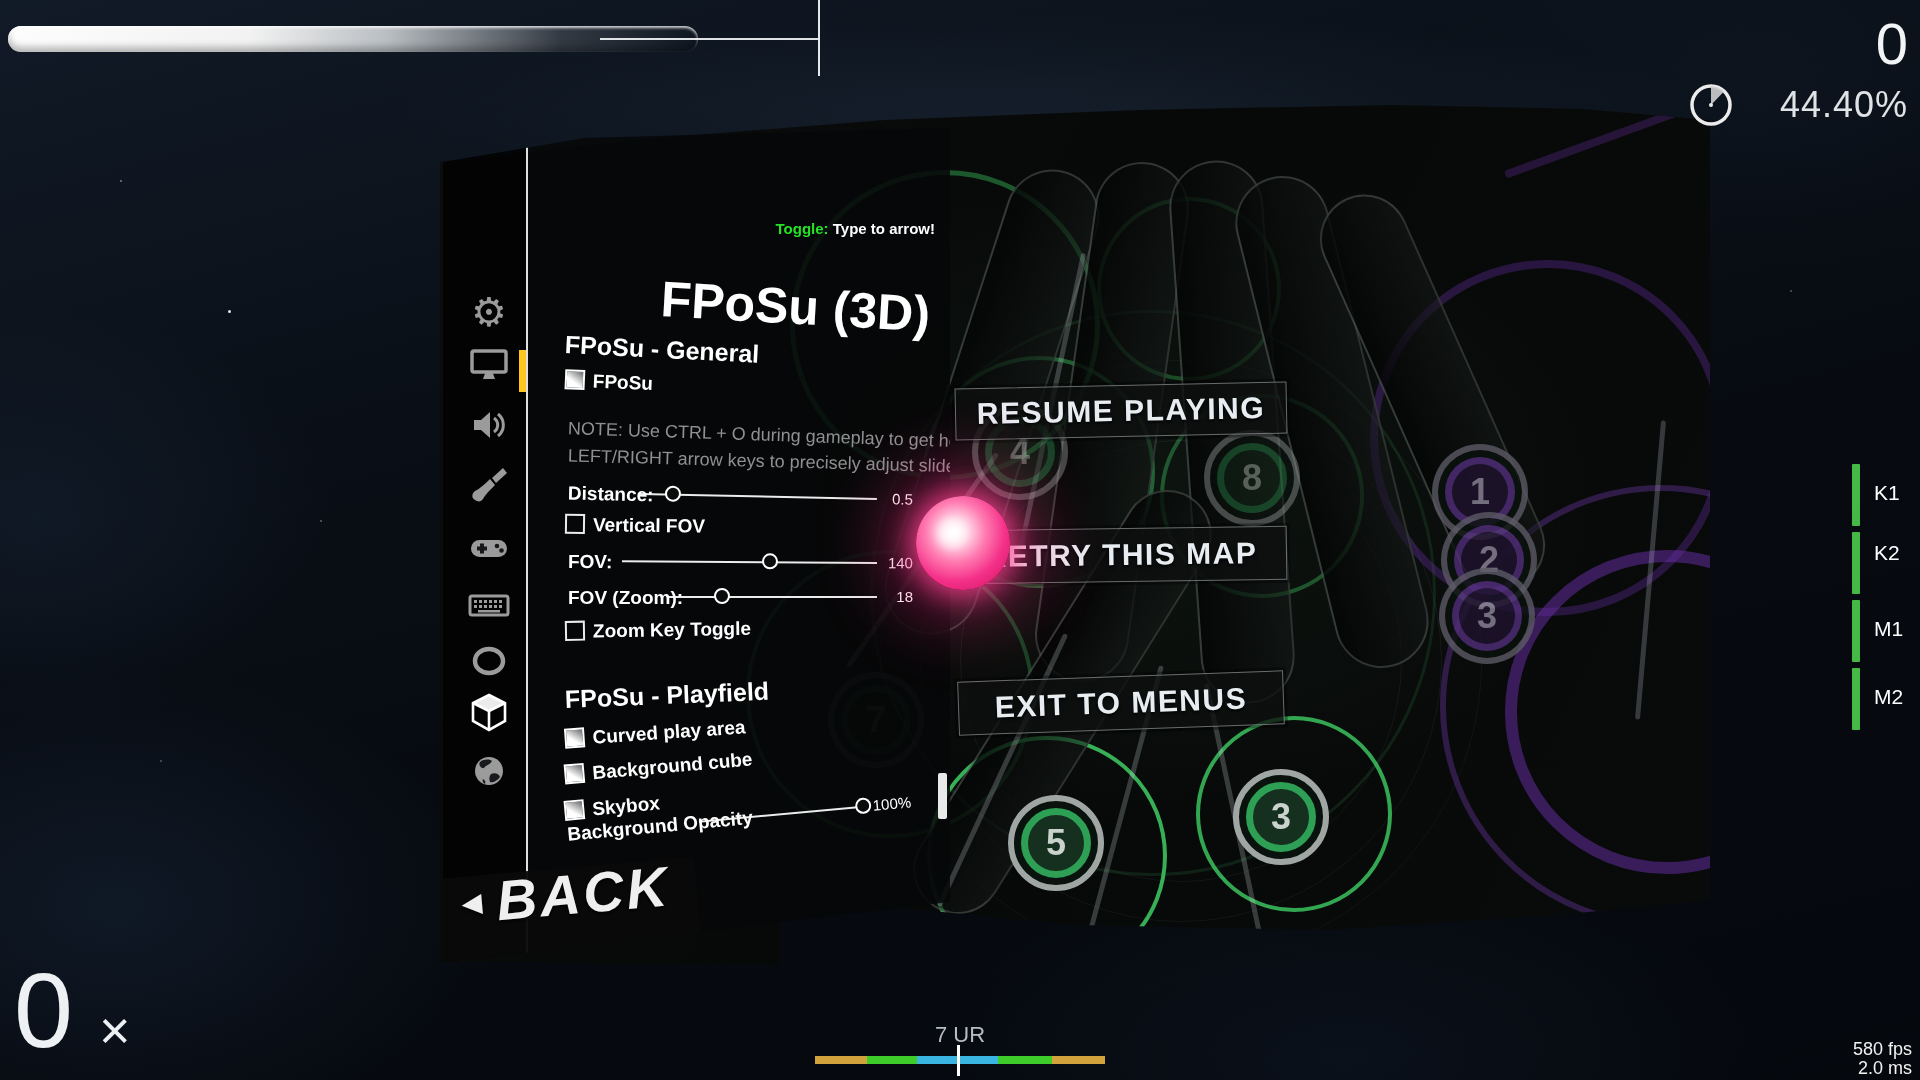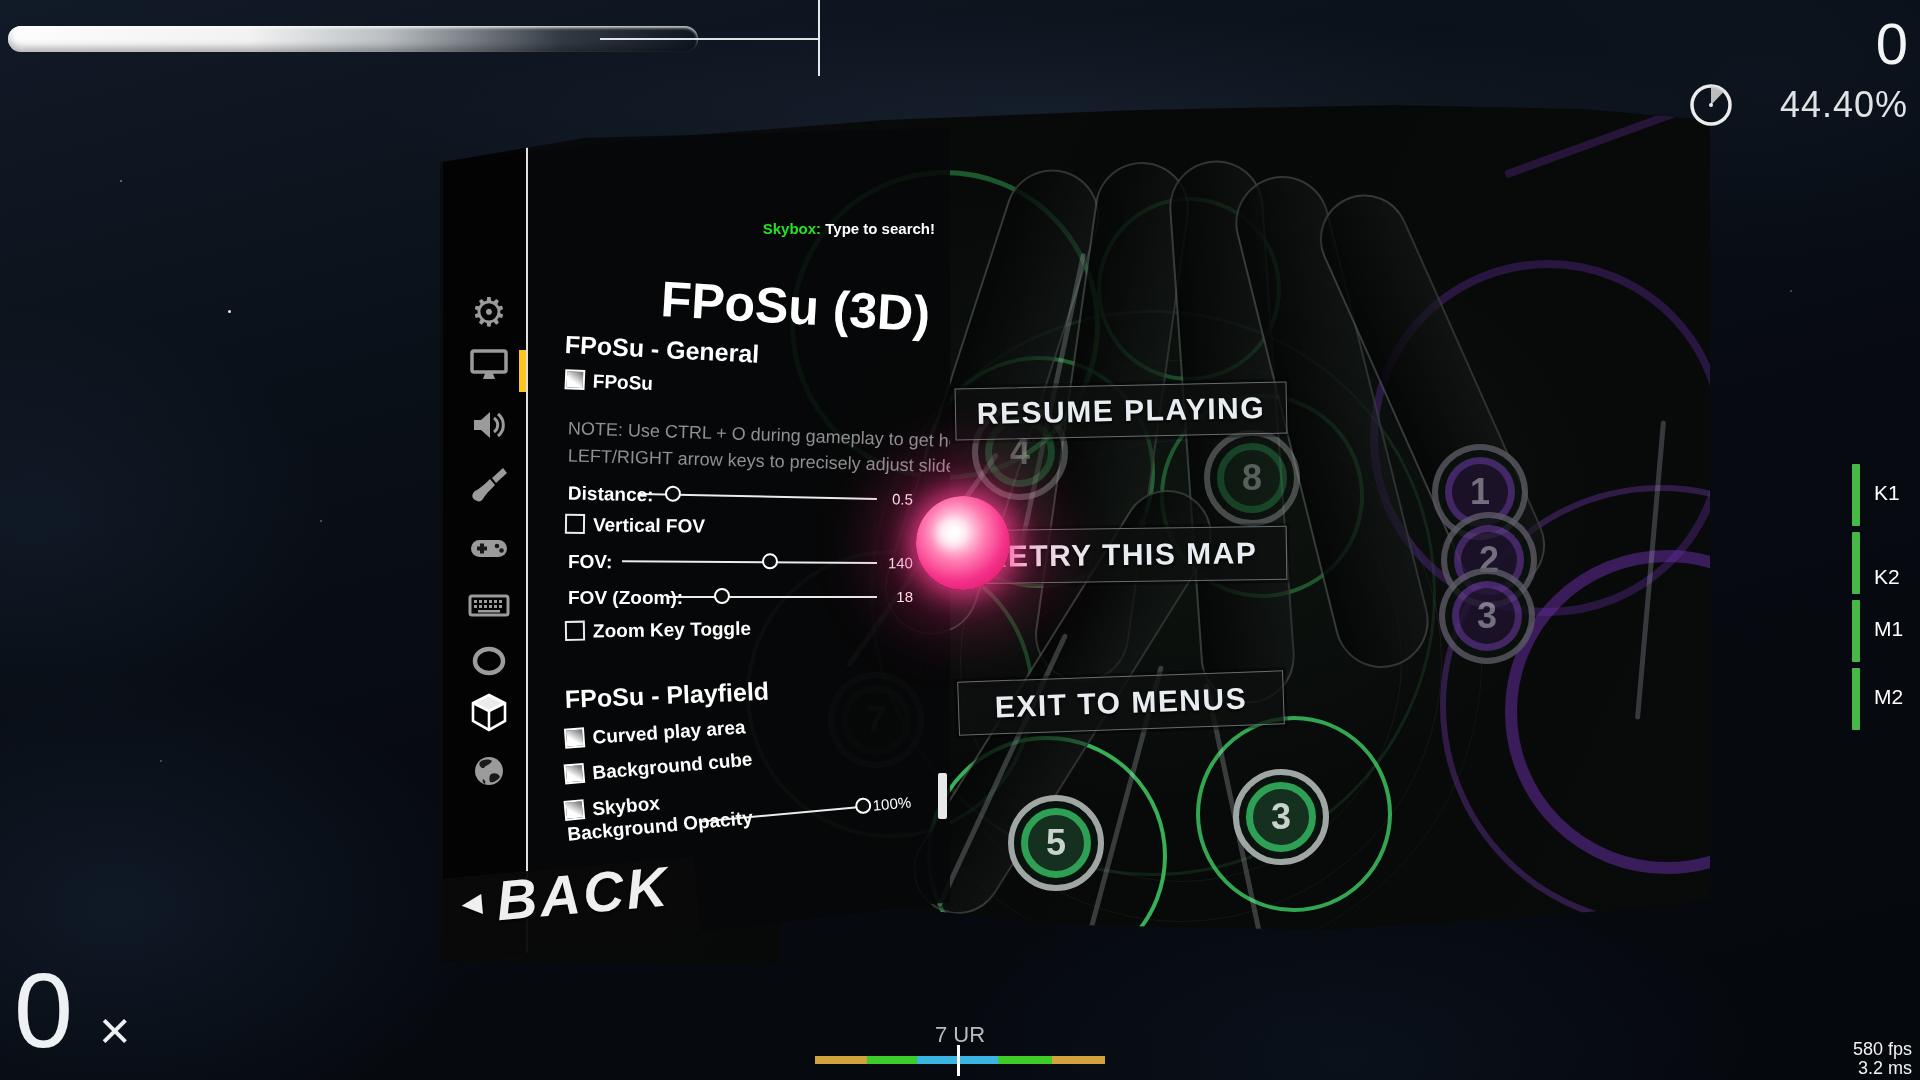--- a/index.html
+++ b/index.html
@@ -243,22 +243,22 @@
               <circle cx="22" cy="22" r="14" fill="#9b9b9b"></circle>
               <path d="M13 13 c4-3 9-3 12-1 c-2 4-6 4-8 7 c-3 1-6-3-4-6 z" fill="#181a1d"></path>
               <path d="M24 25 c4-2 8 0 9 3 c-3 4-7 6-10 5 c-1-3-1-6 1-8 z" fill="#181a1d"></path>
               <path d="M16 30 c2 1 3 3 2 5 c-2-1-3-3-2-5 z" fill="#181a1d"></path>
             </svg></span>
         </div>
       </div>
     <div id="divider"></div>
     <div id="scroll-ind"></div>
     <div id="search-line">
-      <span style="color:#24e324;">Skybox:</span>
-      <span style="color:#fff;">Type to search!</span>
+      <span style="color:#24e324;">Toggle:</span>
+      <span style="color:#fff;">Type to arrow!</span>
     </div>
     <div id="options-title">FPoSu (3D)</div>
     <div id="rows">
         <div class="sec-head" style="top: 202px; transform: rotate(2.915deg);">FPoSu - General</div>
         <div class="row" style="top: 234px; transform: rotate(2.442deg);">
           <div class="cb-box checked"></div>
           <span class="lbl">FPoSu</span>
         </div>
         <div class="row" style="top: 283px; transform: rotate(1.903deg);">
           <span class="note">NOTE: Use CTRL + O during gameplay to get here!</span>
@@ -351,26 +351,26 @@
   <div id="ur-bar">
       <div style="width: 52px; height: 8px; background: rgb(210, 162, 60);"></div>
       <div style="width: 50px; height: 8px; background: rgb(62, 204, 42);"></div>
       <div style="width: 81px; height: 8px; background: rgb(58, 181, 226);"></div>
       <div style="width: 54px; height: 8px; background: rgb(62, 204, 42);"></div>
       <div style="width: 53px; height: 8px; background: rgb(210, 162, 60);"></div>
     </div>
   <div id="ur-marker"></div>
   <div id="hud-fps">
     <div>580 fps</div>
-    <div>3.2 ms</div>
+    <div>2.0 ms</div>
   </div>
   <div id="key-overlay">
       <div class="key-seg" style="top: 464px; background: rgb(70, 184, 70);"></div>
       <div class="key-lbl" style="top: 481px;">K1</div>
       <div class="key-seg" style="top: 532px; background: rgb(70, 184, 70);"></div>
-      <div class="key-lbl" style="top: 565px;">K2</div>
+      <div class="key-lbl" style="top: 541px;">K2</div>
       <div class="key-seg" style="top: 600px; background: rgb(70, 184, 70);"></div>
       <div class="key-lbl" style="top: 617px;">M1</div>
       <div class="key-seg" style="top: 668px; background: rgb(70, 184, 70);"></div>
       <div class="key-lbl" style="top: 685px;">M2</div>
     </div>
 
 </div>
 
 </body></html>

